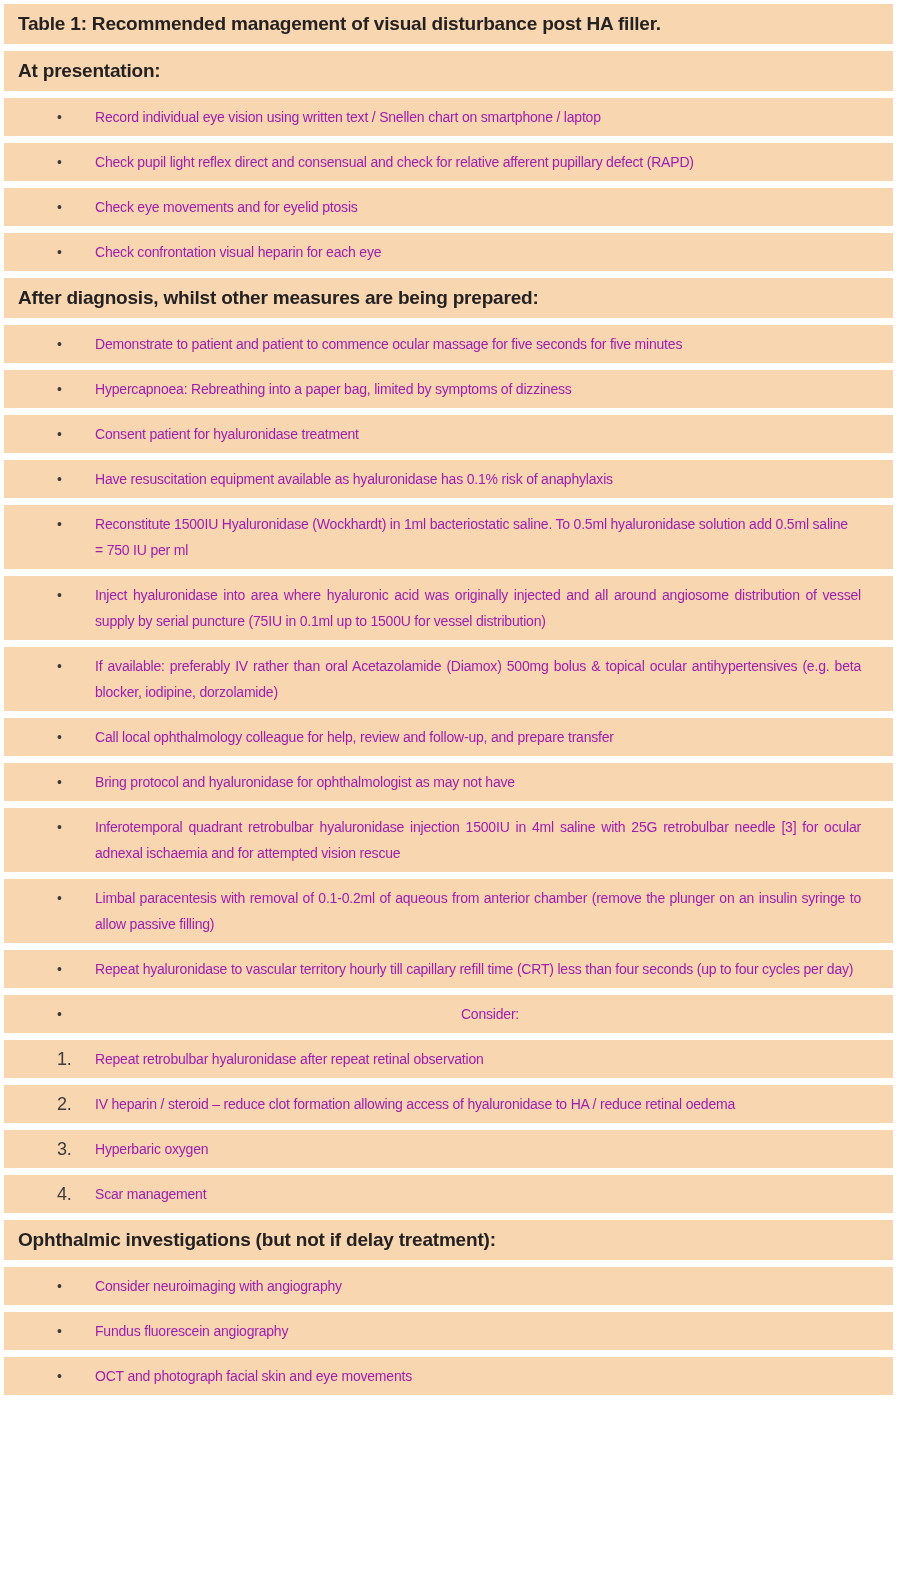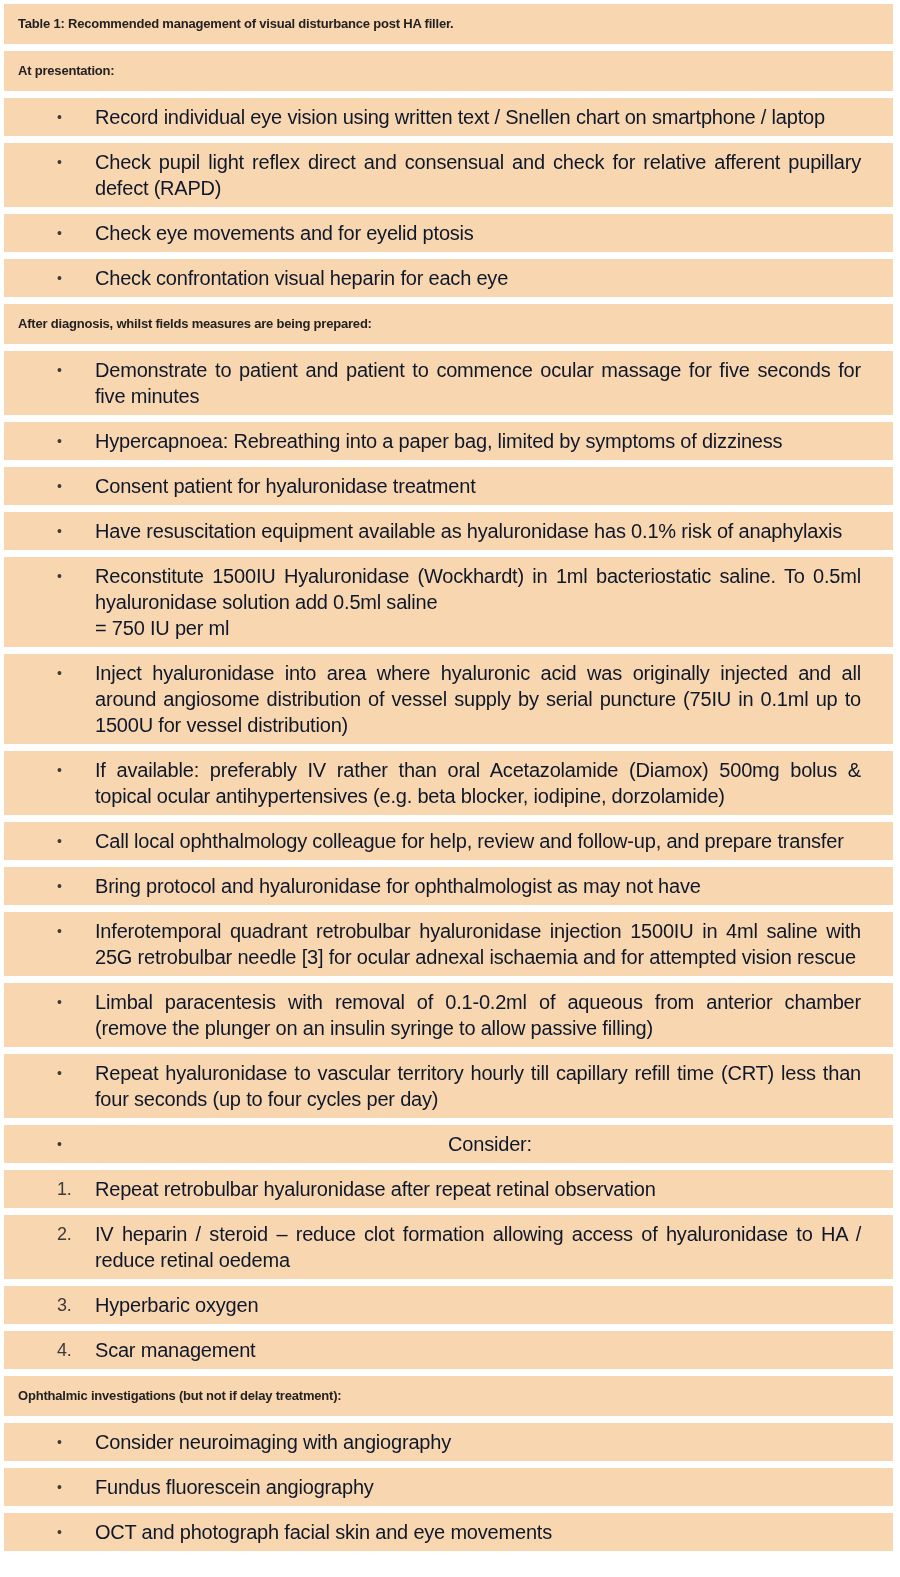--- a/index.html
+++ b/index.html
@@ -17,21 +17,21 @@
     left: 4px;
     width: 889px;
   }
   .row {
     background: #f8d7b0;
     margin-bottom: 7px;
     box-sizing: border-box;
   }
   .title-row, .header-row {
     font-weight: bold;
-    font-size: 13px;
+    font-size: 19px;
     line-height: 26px;
     color: #242122;
     padding: 7px 20px 7px 14px;
     letter-spacing: -0.2px;
   }
   .bullet-row {
     display: flex;
     align-items: flex-start;
     padding: 6px 32px 6px 0;
   }
@@ -42,23 +42,23 @@
     font-size: 18px;
     line-height: 26px;
     color: #3c3a3b;
     letter-spacing: -0.2px;
   }
   .marker.dot {
     font-size: 14px;
   }
   .item-text {
     flex: 1;
-    font-size: 20px;
+    font-size: 14px;
     line-height: 26px;
-    color: #0f172a;
+    color: #a21caf;
     letter-spacing: -0.2px;
     text-align: justify;
     white-space: pre-line;
   }
   .indent-extra .item-text {
     padding-left: 24px;
     text-align: center;
   }
 </style>
 </head>
@@ -79,21 +79,21 @@
         <span class="item-text">Check pupil light reflex direct and consensual and check for relative afferent pupillary defect (RAPD)</span>
       </div>
       <div class="row bullet-row">
         <span class="marker dot">•</span>
         <span class="item-text">Check eye movements and for eyelid ptosis</span>
       </div>
       <div class="row bullet-row">
         <span class="marker dot">•</span>
         <span class="item-text">Check confrontation visual heparin for each eye</span>
       </div>
-      <div class="row header-row"><span>After diagnosis, whilst fields measures are being prepared:</span></div>
+      <div class="row header-row"><span>After diagnosis, whilst other measures are being prepared:</span></div>
       <div class="row bullet-row">
         <span class="marker dot">•</span>
         <span class="item-text">Demonstrate to patient and patient to commence ocular massage for five seconds for five minutes</span>
       </div>
       <div class="row bullet-row">
         <span class="marker dot">•</span>
         <span class="item-text">Hypercapnoea: Rebreathing into a paper bag, limited by symptoms of dizziness</span>
       </div>
       <div class="row bullet-row">
         <span class="marker dot">•</span>

